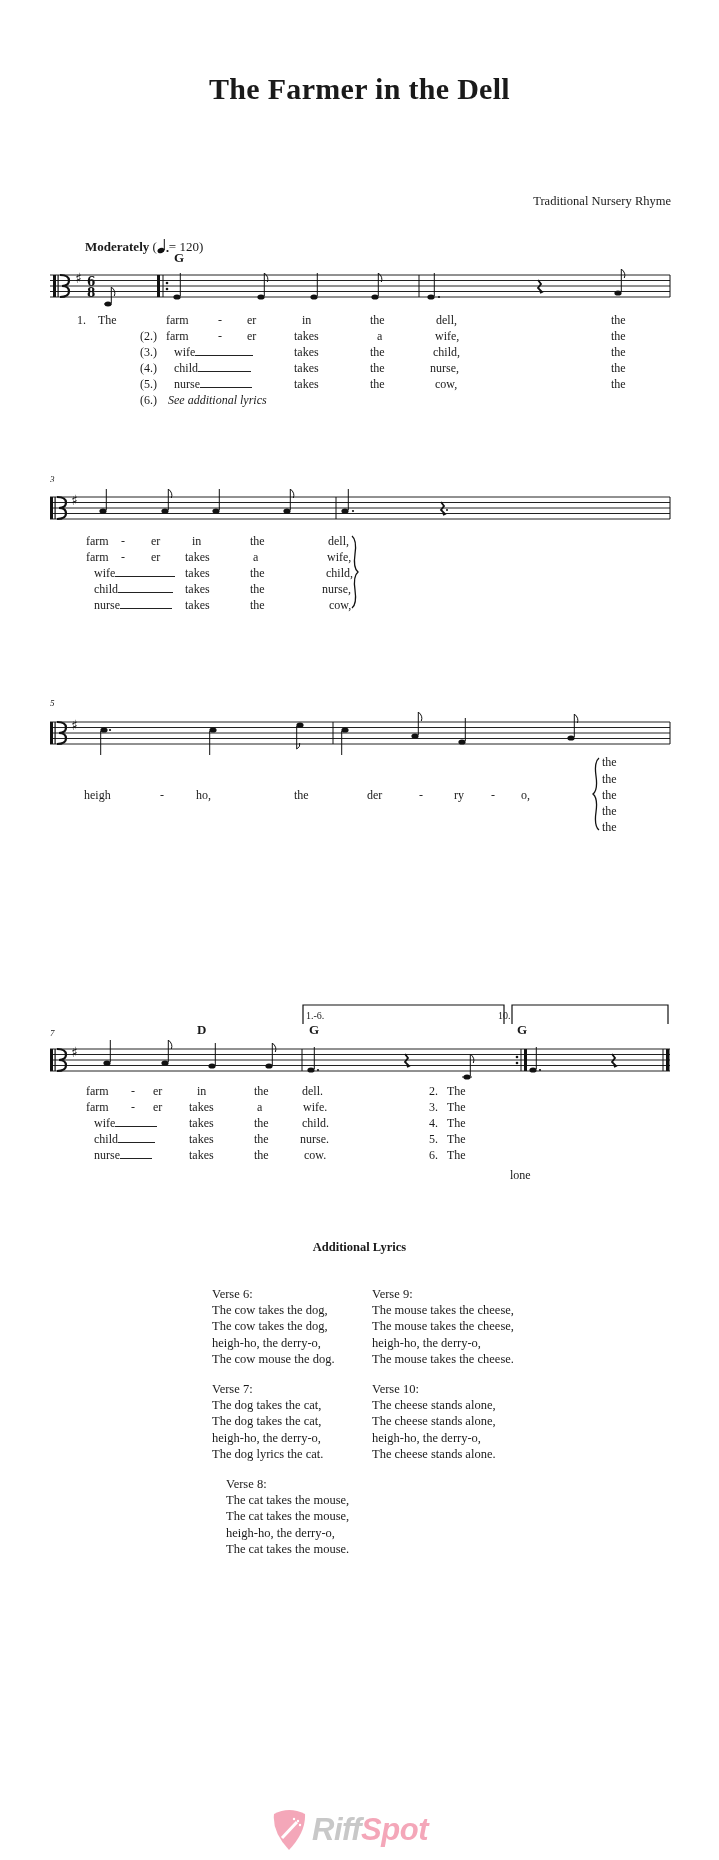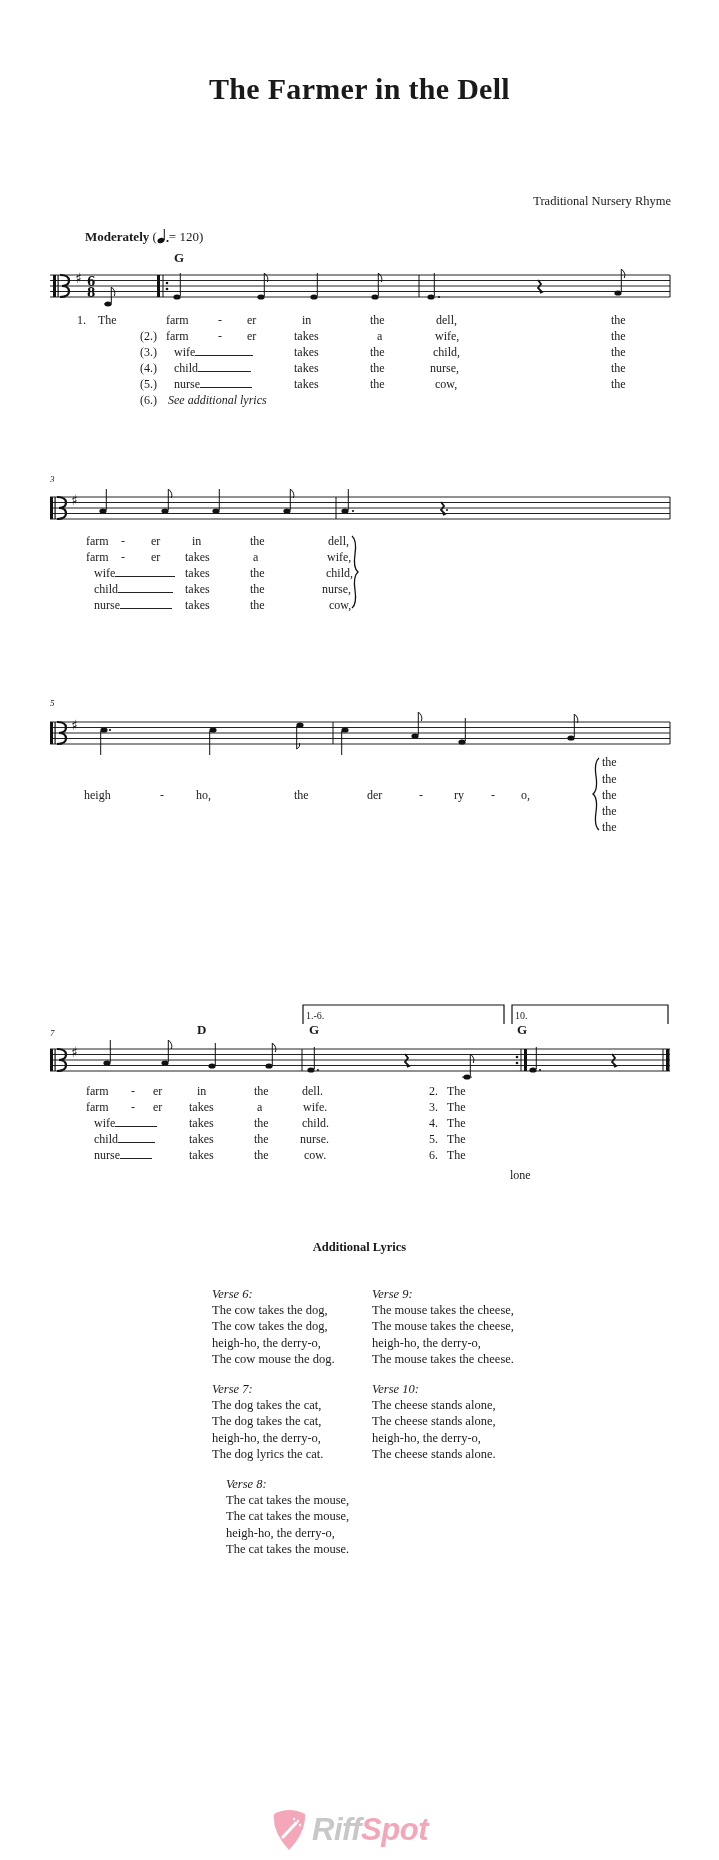--- a/index.html
+++ b/index.html
@@ -1,31 +1,31 @@
 <!DOCTYPE html>
 <html><head>
 <meta charset="utf-8">
 <style>
   html, body { margin: 0; padding: 0; background: #ffffff; }
   body { width: 719px; height: 1860px; position: relative; overflow: hidden;
          font-family: "Liberation Serif", "DejaVu Serif", serif; color: #1a1a1a; }
   .abs { position: absolute; }
   .title { left: 0; width: 719px; top: 72px; text-align: center; font-size: 30px; font-weight: bold; letter-spacing: 0.3px; }
   .composer { right: 48px; top: 194px; font-size: 12.5px; }
-  .tempo { left: 85px; top: 228px; font-size: 13px; font-weight: bold; }
+  .tempo { left: 85px; top: 238px; font-size: 13px; font-weight: bold; }
   .tempo .mm { font-weight: normal; }
   .chord { font-size: 13px; font-weight: bold; }
   .mnum { font-size: 9px; font-style: italic; }
   .lyr { font-size: 12px; white-space: nowrap; }
   .lyr.it { font-style: italic; }
   .ext { display: inline-block; border-bottom: 1px solid #222; height: 1px; vertical-align: baseline; }
   .staff { position: absolute; }
   .sec-title { left: 0; width: 719px; top: 1240px; text-align: center; font-size: 12.5px; font-weight: bold; }
   .verse { position: absolute; font-size: 12.5px; line-height: 16.2px; }
-  .verse .vlabel { font-style: italic; }
+  .verse .vlabel { }
   .logo { left: 270px; top: 1808px; }
   .volta-label { font-size: 10px; }
 </style>
 </head>
 <body>
 
 <div class="abs title">The Farmer in the Dell</div>
 <div class="abs composer">Traditional Nursery Rhyme</div>
 
 <div class="abs tempo">
@@ -257,21 +257,21 @@
   <span class="abs lyr" style="left:602px;top:820px">the</span>
 </div>
 
 <div class="abs mnum" style="left:50px;top:1028px;">7</div>
 
 <svg class="abs" style="left:302px;top:1004px" width="370" height="20" viewBox="0 0 370 20">
   <path d="M1 20 V1 H202 V20" stroke="#111" stroke-width="1.2" fill="none"></path>
   <path d="M210 20 V1 H366 V20" stroke="#111" stroke-width="1.2" fill="none"></path>
 </svg>
 <span class="abs volta-label" style="left:306px;top:1010px">1.-6.</span>
-<span class="abs volta-label" style="left:515px;top:1010px">10.</span>
+<span class="abs volta-label" style="left:498px;top:1010px">10.</span>
 <div class="abs chord" style="left:197px;top:1022px;">D</div>
 <div class="abs chord" style="left:309px;top:1022px;">G</div>
 <div class="abs chord" style="left:517px;top:1022px;">G</div>
 
 <svg class="staff" style="left:50px;top:1032px;" width="625" height="50" viewBox="0 0 625 50">
   <g stroke="#222" stroke-width="1">
     <line x1="0" y1="17" x2="620" y2="17"></line>
       <line x1="0" y1="22.5" x2="620" y2="22.5"></line>
       <line x1="0" y1="28" x2="620" y2="28"></line>
       <line x1="0" y1="33.5" x2="620" y2="33.5"></line>

